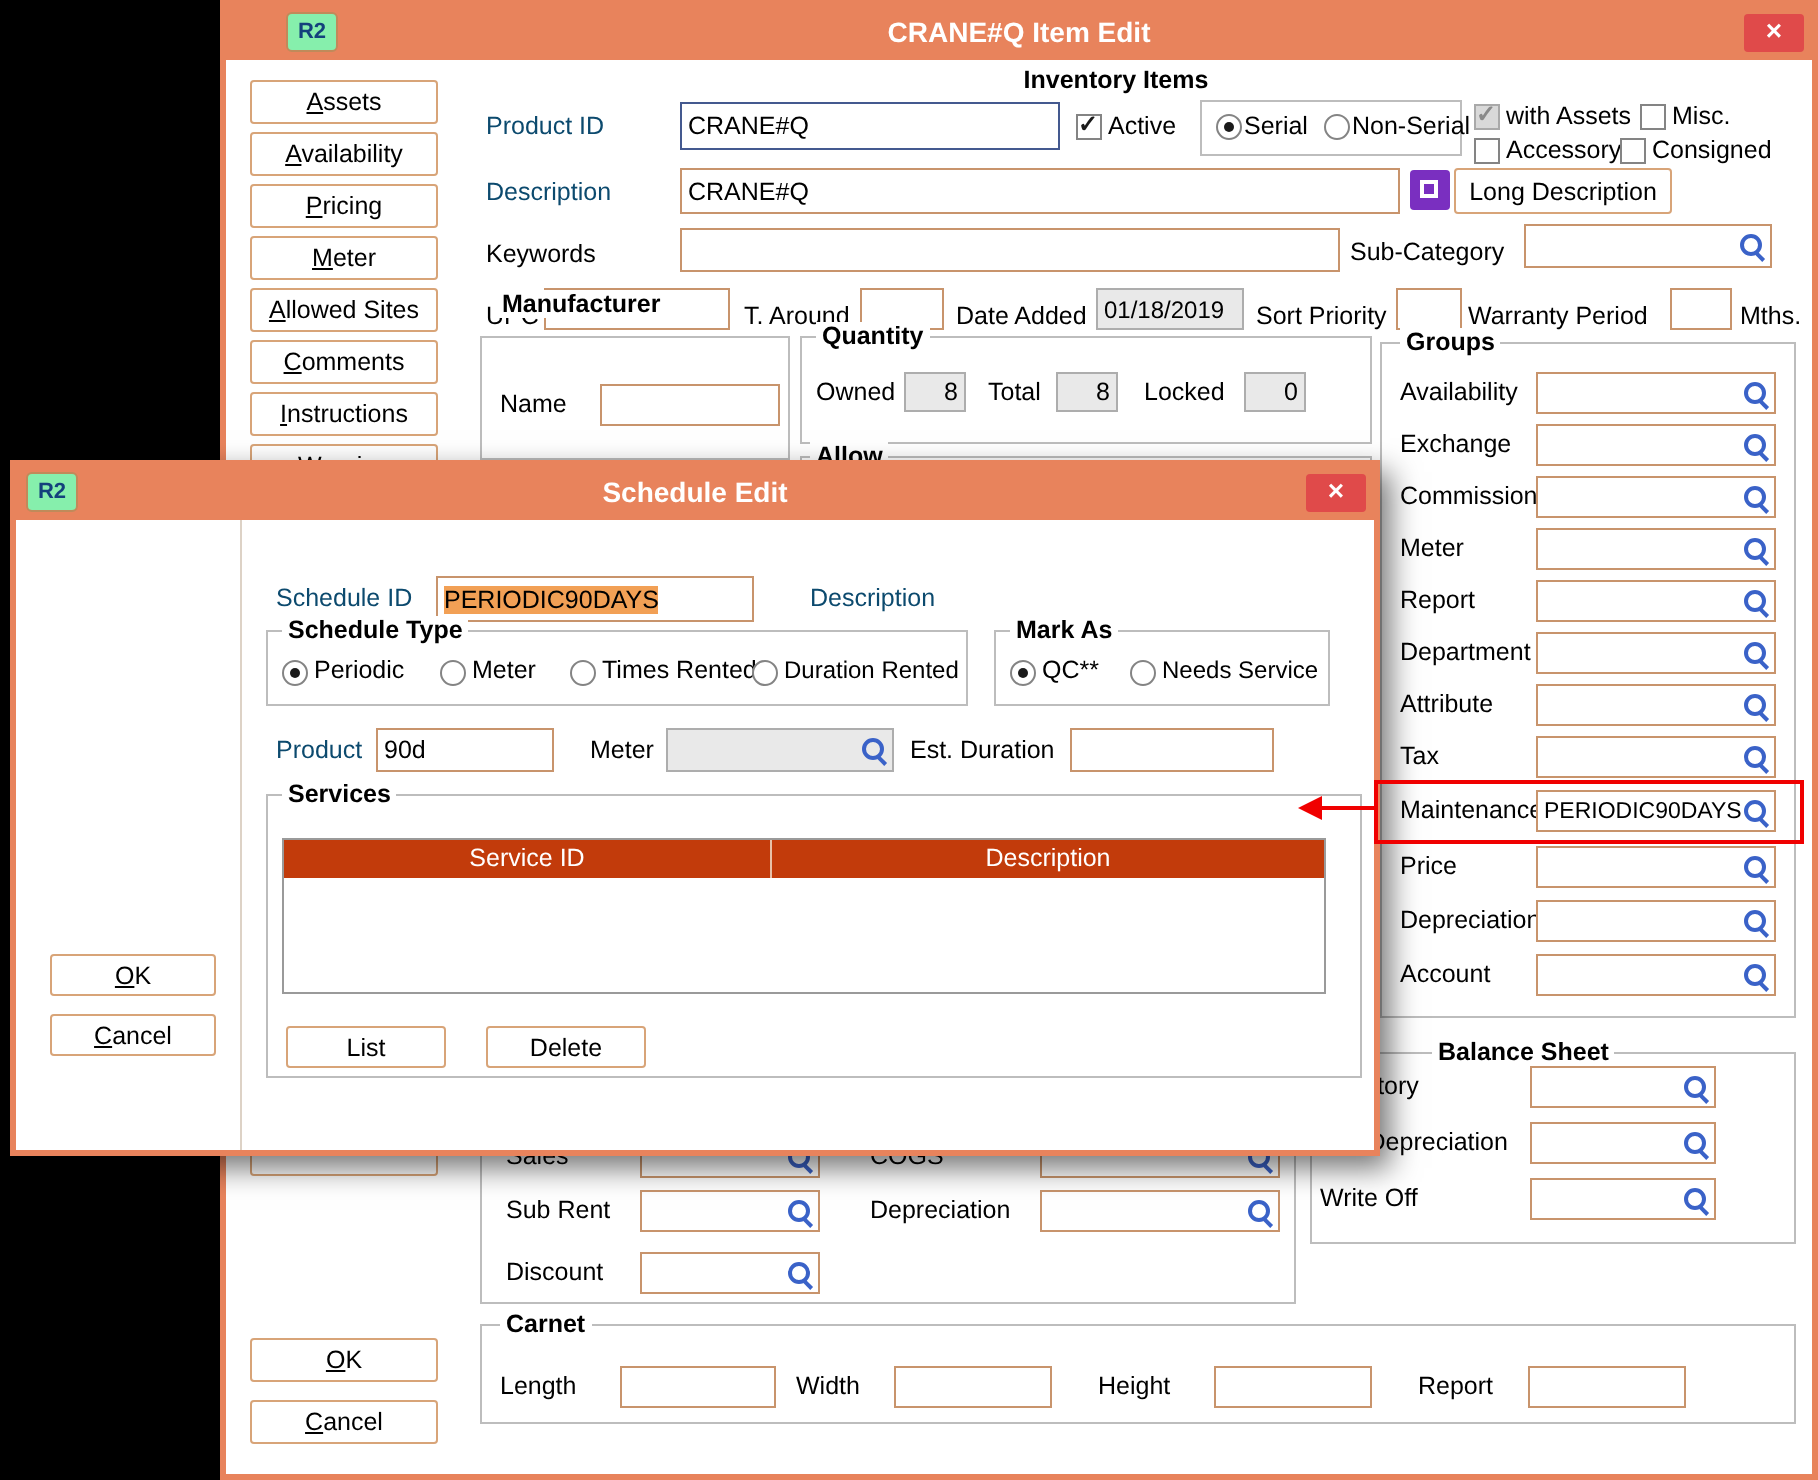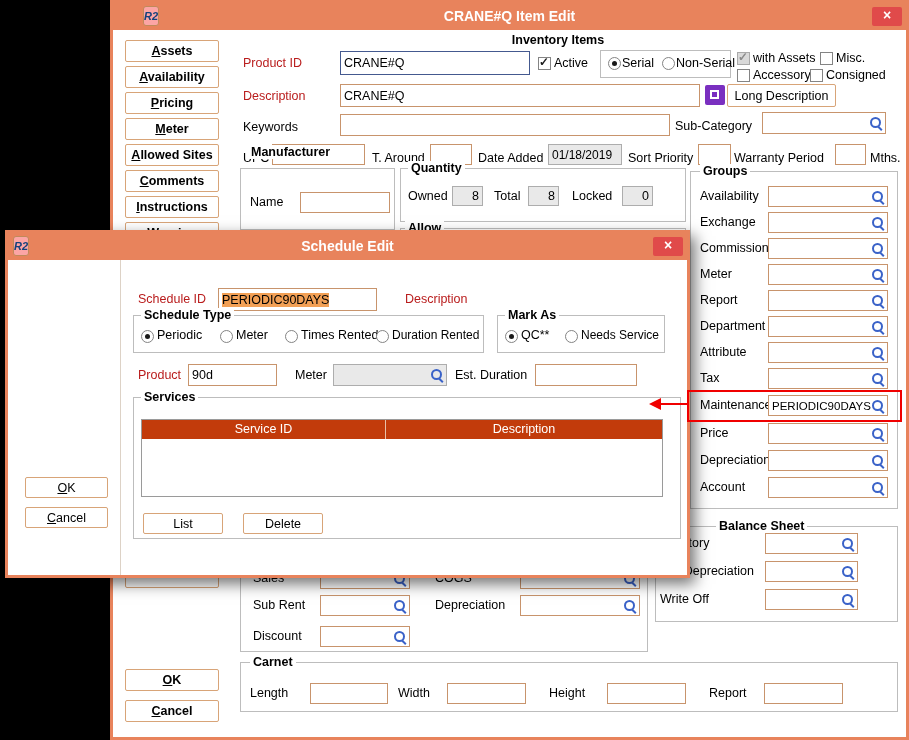--- a/index.html
+++ b/index.html
@@ -4,32 +4,32 @@
 <style>
   html,body{margin:0;padding:0;}
   #screen{position:relative;width:909px;height:740px;background:#000;overflow:hidden;
           font-family:"Liberation Sans",sans-serif;cursor:default;}
   .win{position:absolute;background:#fff;border:3px solid #E8835C;box-sizing:border-box;}
   #main-win{left:110px;top:0;width:799px;height:740px;z-index:1;}
   #dlg-win{left:5px;top:230px;width:685px;height:348px;z-index:20;box-shadow:5px 6px 14px rgba(0,0,0,.55);}
   .titlebar{position:absolute;left:0;right:0;top:0;height:27px;background:#E8835C;}
   .titletext{position:absolute;left:0;right:0;top:0;height:27px;line-height:26px;text-align:center;
              color:#fff;font-size:14px;font-weight:bold;}
-  .r2logo{position:absolute;top:3px;width:16px;height:20px;background:#fca5a5;border:1px solid #C08A5A;
-          border-radius:3px;color:#14417C;font-weight:bold;font-style:italic;font-size:11px;
+  .r2logo{position:absolute;top:3px;width:26px;height:20px;background:#86efac;border:1px solid #C08A5A;
+          border-radius:3px;color:#14417C;font-weight:bold;font-size:11px;
           text-align:center;line-height:19px;box-sizing:border-box;}
   .closebtn{position:absolute;top:4px;width:30px;height:19px;background:#E04A4A;color:#fff;
             text-align:center;line-height:17px;font-size:14px;font-weight:bold;border-radius:2px;}
   .btn{position:absolute;background:#fff;border:1px solid #D8A478;border-radius:2px;font-size:12.5px;
        color:#000;display:flex;align-items:center;justify-content:center;box-sizing:border-box;}
   .btn>span{display:block;width:100%;text-align:center;}
   .ulf>span::first-letter{text-decoration:underline;}
-  .sb{width:94px;height:22px;font-weight:bold;}
+  .sb{width:94px;height:22px;}
   .lb{position:absolute;font-size:12.5px;color:#000;white-space:nowrap;}
-  .blue{color:#b91c1c;}
+  .blue{color:#0c4a6e;}
   .bold{font-weight:bold;}
   .field{position:absolute;background:#fff;border:1px solid #C8946C;font-size:12.5px;color:#000;
          padding:0 3px;display:flex;align-items:center;box-sizing:border-box;overflow:hidden;}
   .field .val{white-space:nowrap;}
   .field.gray{background:#E9E9E9;border-color:#ADADAD;}
   .field.right{justify-content:flex-end;}
   .field.focus{border-color:#44598F;}
   .box{position:absolute;border:1px solid #BDBDBD;box-sizing:border-box;}
   .leg{position:absolute;font-size:12.5px;font-weight:bold;background:#fff;padding:0 3px;white-space:nowrap;}
   .chk{position:absolute;width:13px;height:13px;background:#fff;border:1px solid #848484;box-sizing:border-box;}

